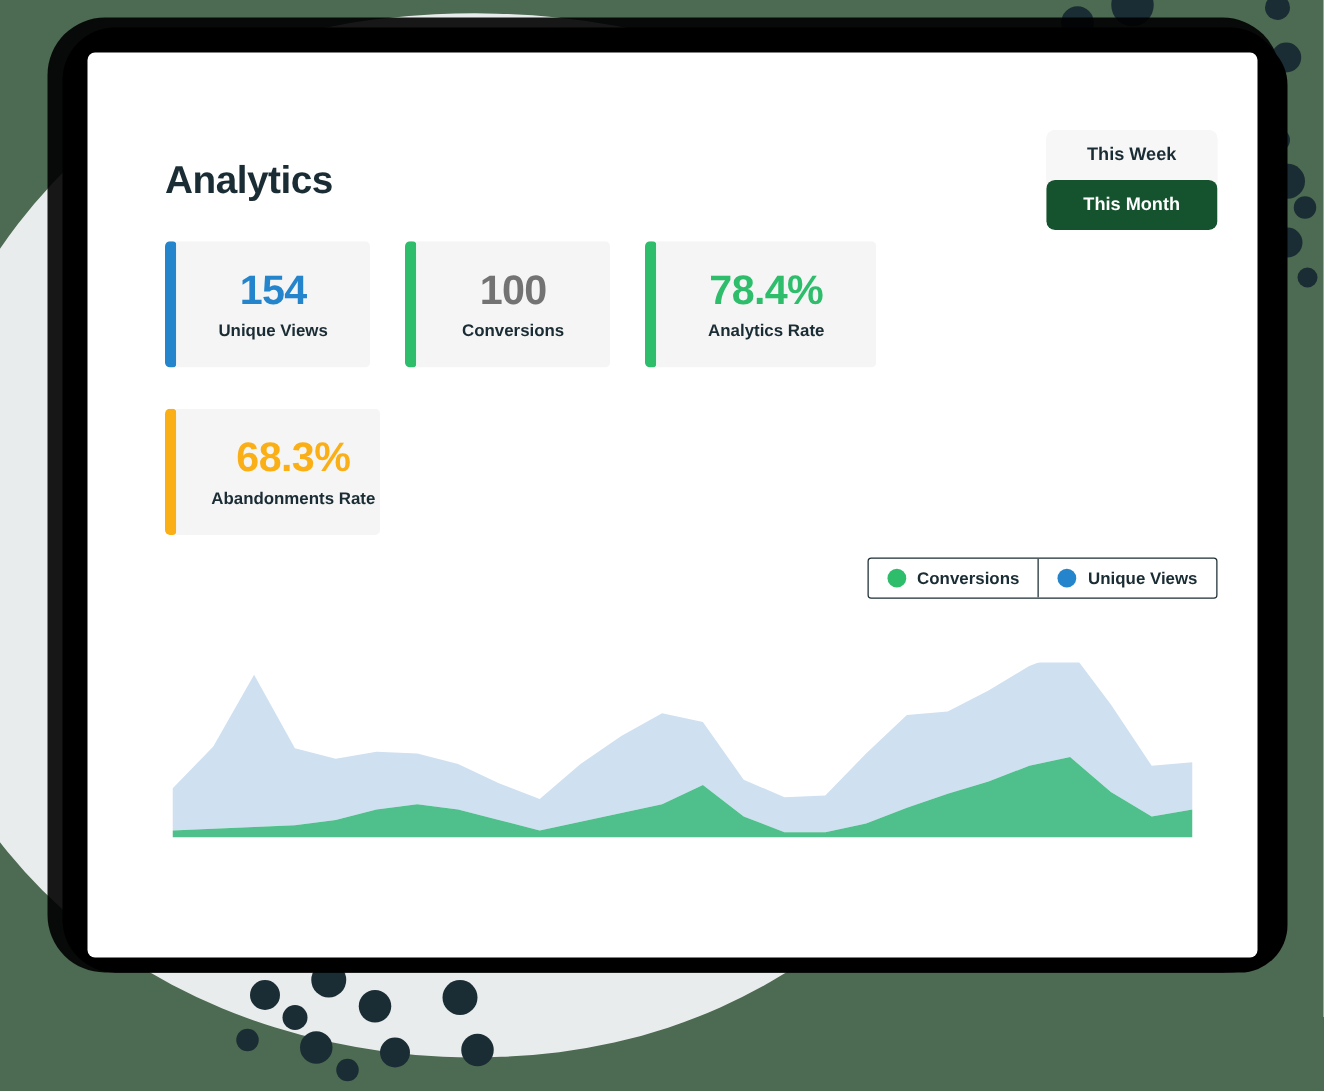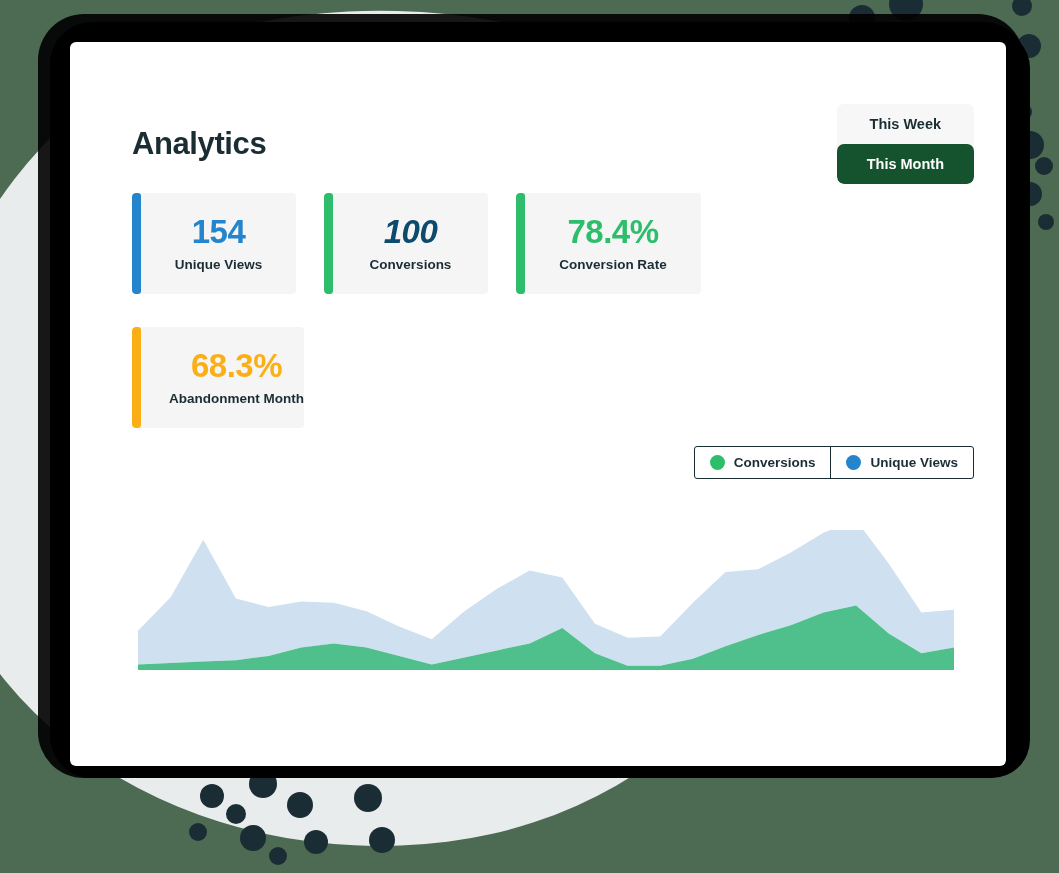--- a/index.html
+++ b/index.html
@@ -258,43 +258,43 @@
         <div class="stat-accent" id="acc-0" style="background: rgb(37, 133, 204);"></div>
         <div class="stat-body">
           <div class="stat-value" id="val-0" style="color: rgb(37, 133, 204);">154</div>
           <div class="stat-label">Unique Views</div>
         </div>
       </div>
 
       <div class="stat-card w-sm">
         <div class="stat-accent" id="acc-1" style="background: rgb(46, 189, 107);"></div>
         <div class="stat-body">
-          <div class="stat-value" id="val-1" style="color: #0c4a6e; font-style: italic;">100</div>
+          <div class="stat-value" id="val-1" style="color: #737373;">100</div>
           <div class="stat-label">Conversions</div>
         </div>
       </div>
 
       <div class="stat-card w-lg">
         <div class="stat-accent" id="acc-2" style="background: rgb(46, 189, 107);"></div>
         <div class="stat-body">
           <div class="stat-value" id="val-2" style="color: rgb(46, 189, 107);">78.4%</div>
-          <div class="stat-label">Conversion Rate</div>
+          <div class="stat-label">Analytics Rate</div>
         </div>
       </div>
 
     </div>
 
     <div class="cards-row row-2">
 
 
       <div class="stat-card w-md">
         <div class="stat-accent" id="acc-4" style="background: rgb(251, 175, 23);"></div>
         <div class="stat-body">
           <div class="stat-value" id="val-4" style="color: rgb(251, 175, 23);">68.3%</div>
-          <div class="stat-label">Abandonment Month</div>
+          <div class="stat-label">Abandonments Rate</div>
         </div>
       </div>
 
     </div>
 
     <div class="legend">
       <div class="legend-item">
         <span class="legend-swatch" id="sw-0" style="background: rgb(46, 189, 107);"></span>
         <span class="legend-label">Conversions</span>
       </div>

